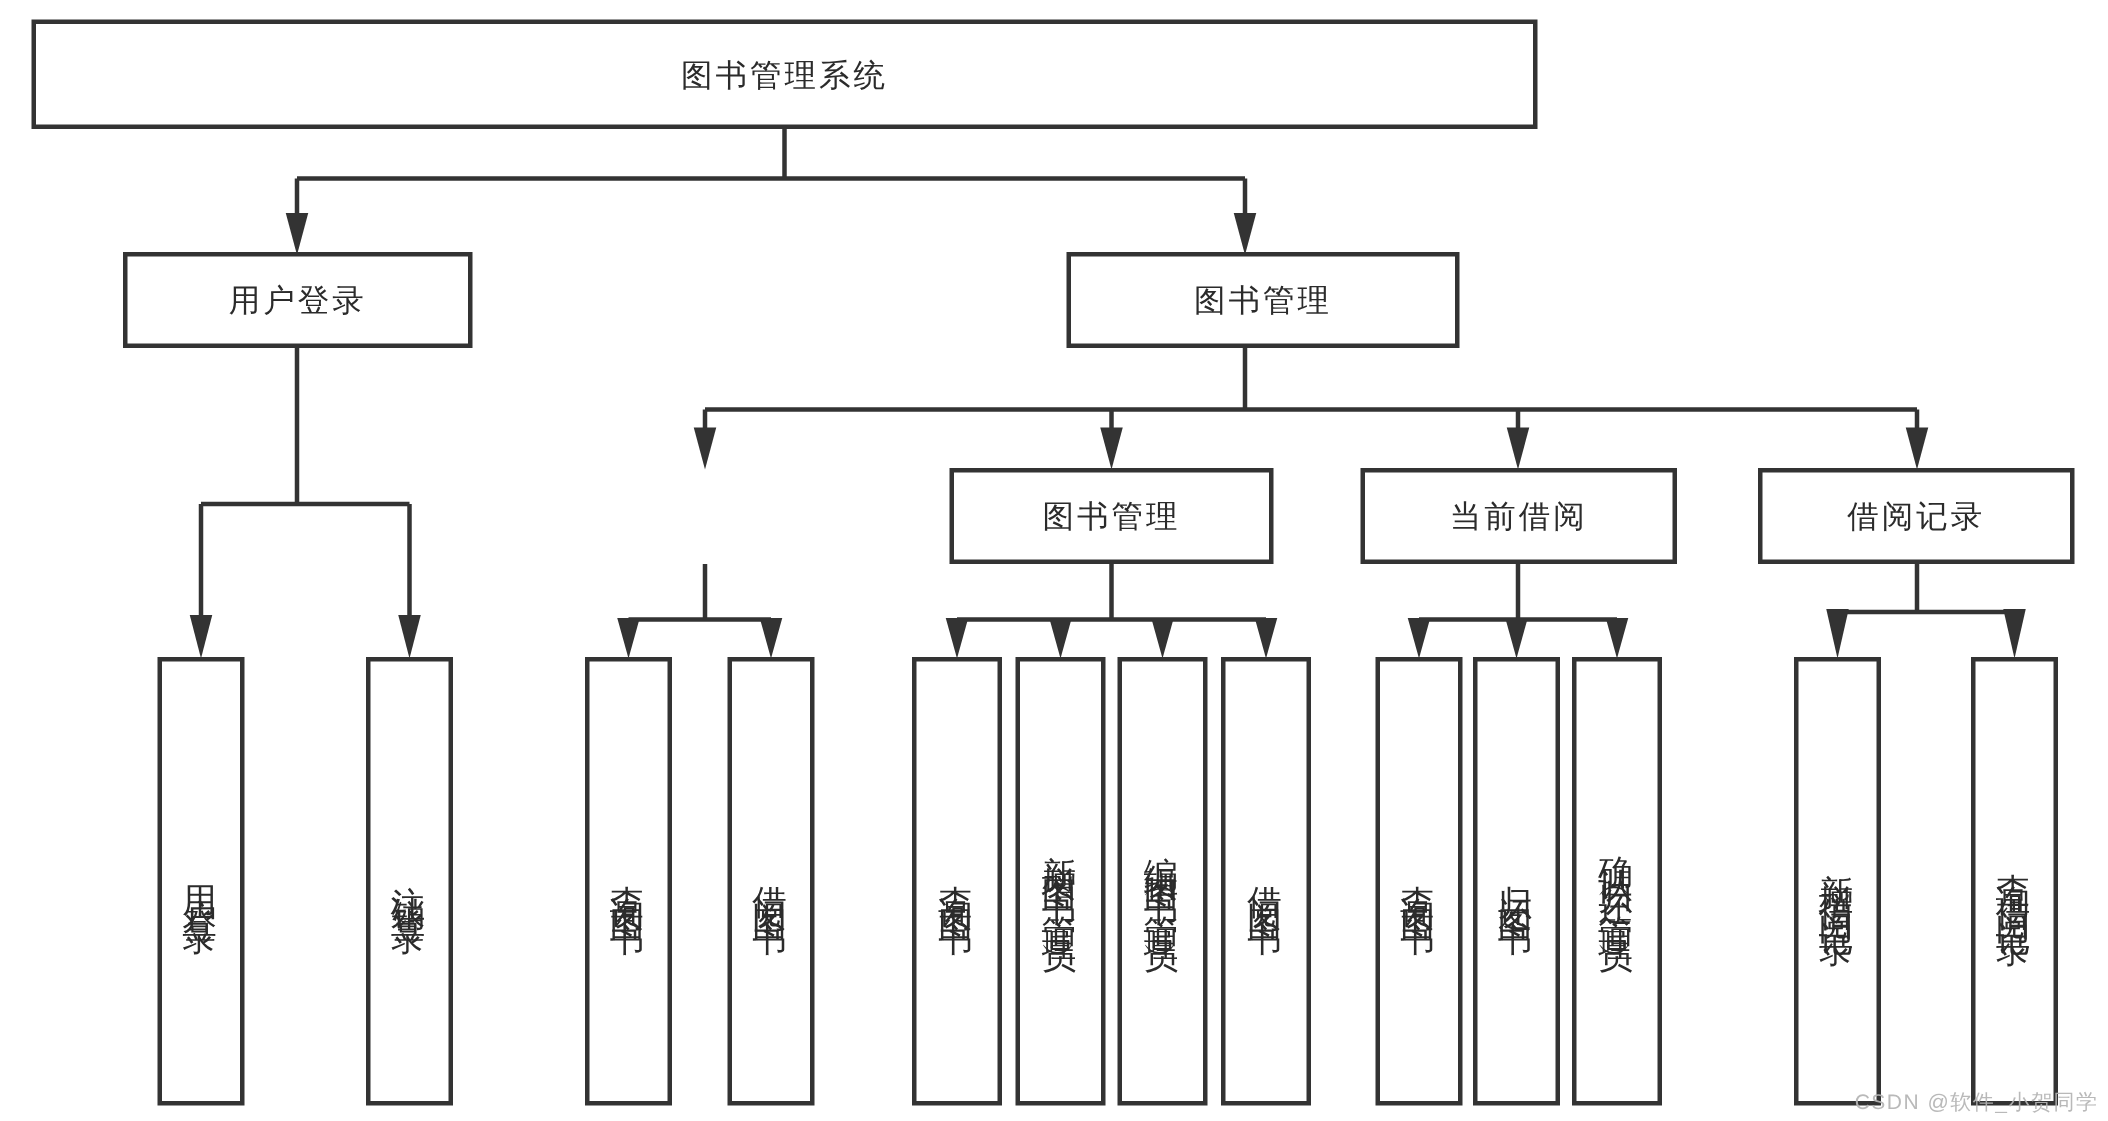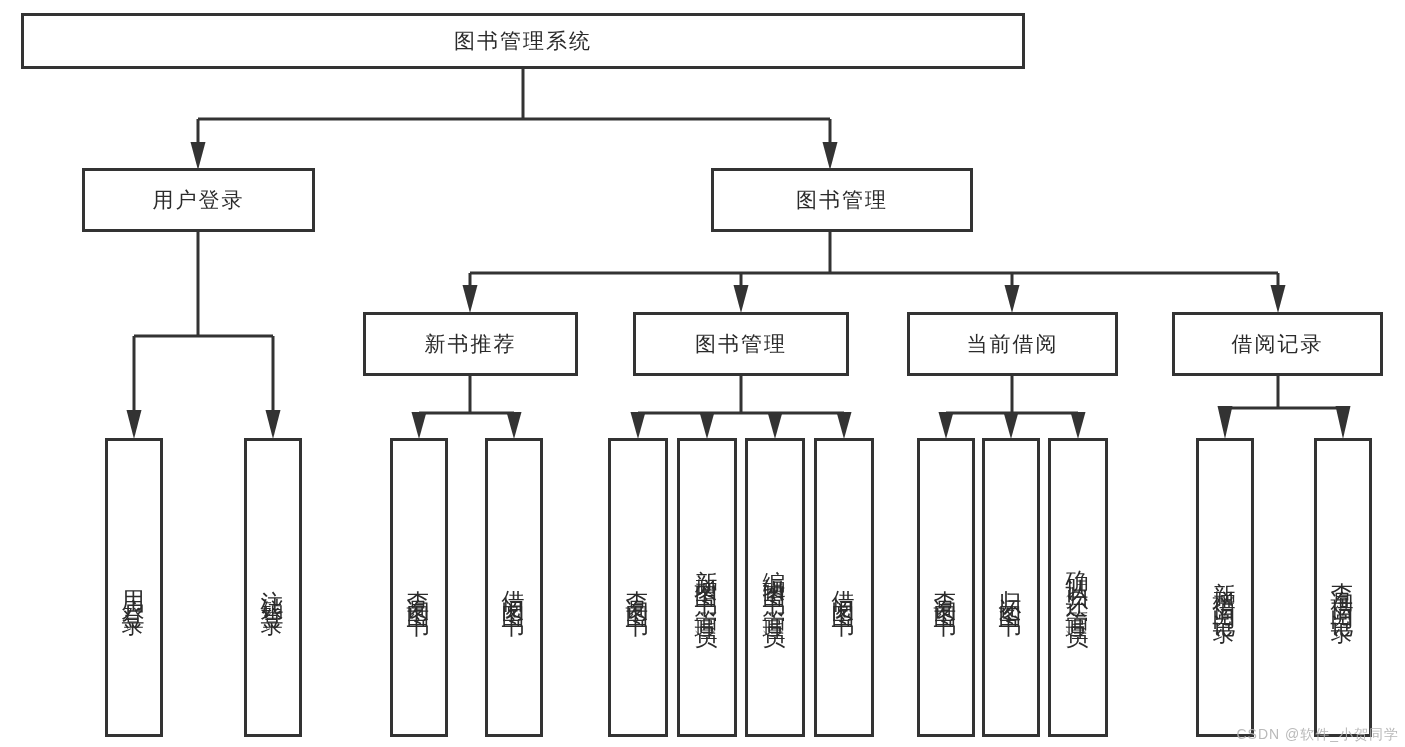--- a/index.html
+++ b/index.html
@@ -92,26 +92,25 @@
     <polygon points="938.5,412 953.5,412 946,439" fill="#333333" stroke="none"></polygon>
     <polygon points="1003.5,412 1018.5,412 1011,439" fill="#333333" stroke="none"></polygon>
     <polygon points="1070.5,412 1085.5,412 1078,439" fill="#333333" stroke="none"></polygon>
 
     <path d="M1278,376 V408"></path>
     <path d="M1225,408 H1343"></path>
     <polygon points="1217.5,406 1232.5,406 1225,439" fill="#333333" stroke="none"></polygon>
     <polygon points="1335.5,406 1350.5,406 1343,439" fill="#333333" stroke="none"></polygon>
   </svg>
 
-  <div class="node title" style="left:21px;top:13px;width:1004px;height:56px">图书管理系统</div>
+  <div class="node title" style="left:21px;top:13px;width:1004px;height:73px">图书管理系统</div>
 
   <div class="node" style="left:82px;top:168px;width:233px;height:64px">用户登录</div>
   <div class="node" style="left:711px;top:168px;width:262px;height:64px">图书管理</div>
 
-  <div class="node" style="left:363px;top:312px;width:215px;height:64px">新书推荐</div>
   <div class="node" style="left:633px;top:312px;width:216px;height:64px">图书管理</div>
   <div class="node" style="left:907px;top:312px;width:211px;height:64px">当前借阅</div>
   <div class="node" style="left:1172px;top:312px;width:211px;height:64px">借阅记录</div>
 
   <div class="leaf" style="left:105px">用户登录</div>
   <div class="leaf" style="left:244px">注销登录</div>
 
   <div class="leaf" style="left:390px">查询图书</div>
   <div class="leaf" style="left:485px">借阅图书</div>
 

